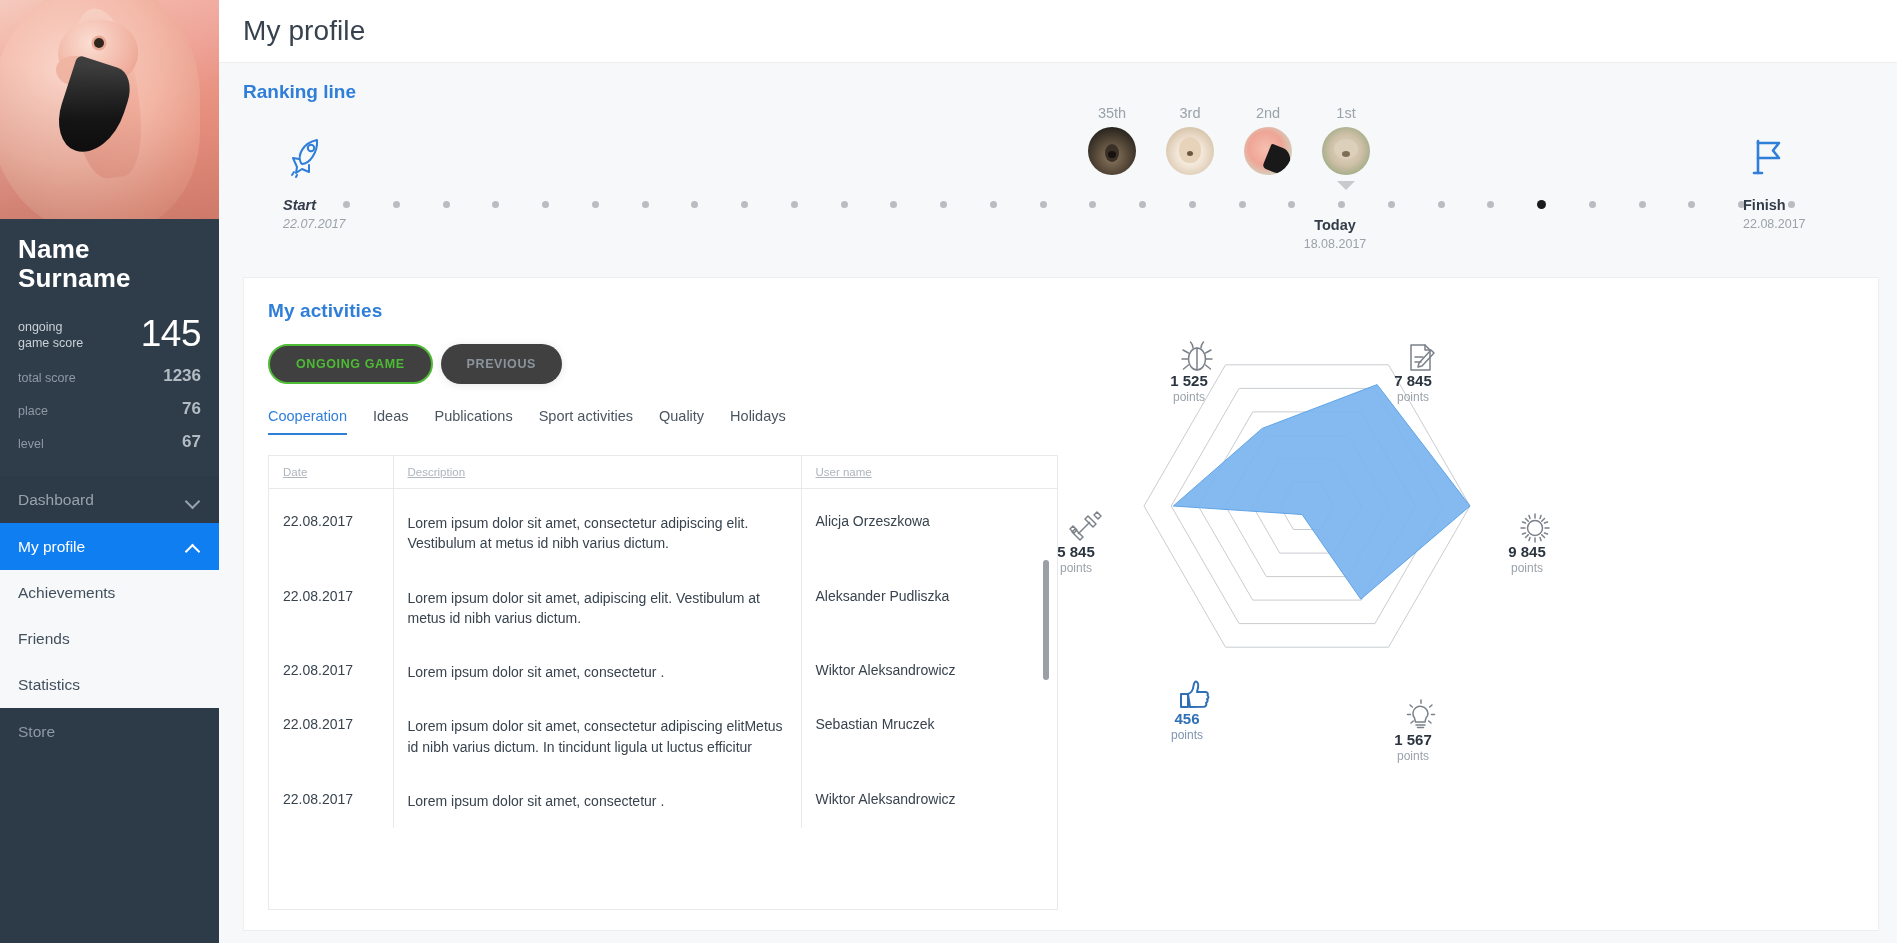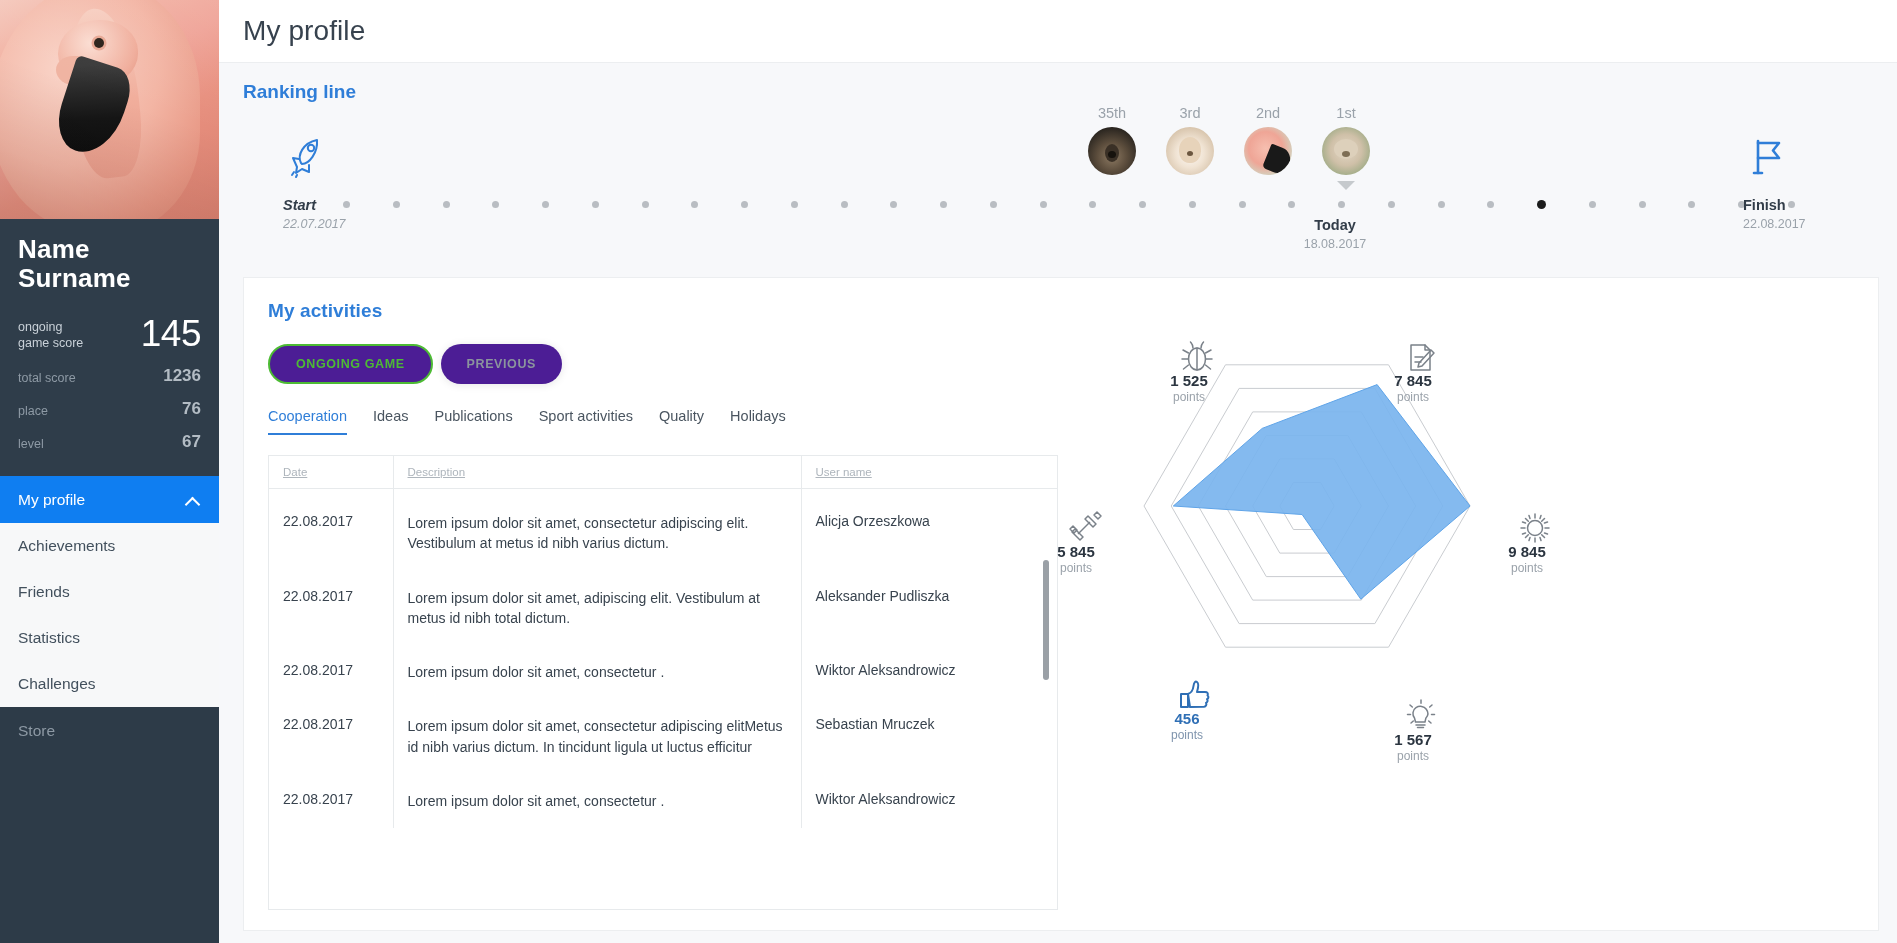--- a/index.html
+++ b/index.html
@@ -152,21 +152,21 @@
     position:relative; overflow:hidden;
   }
   .act-body { display:flex; gap:10px; flex:1; min-height:0; }
   .act-left { width:790px; flex:0 0 790px; display:flex; flex-direction:column; min-height:0; }
   .act-right { flex:1; position:relative; }
 
   .pills { display:flex; gap:0px; margin-top:22px; }
   .pill {
     height:40px; padding:0 26px; border-radius:22px; font-size:12.5px; font-weight:700;
     letter-spacing:.6px; display:flex; align-items:center; justify-content:center; cursor:pointer;
-    background:#4c1d95;
+    background:#404040;
   }
   .pill.ongoing { border:2px solid #4dbb34; color:#4dbb34; }
   .pill.previous { color:#8b949d; box-shadow:0 1px 8px rgba(0,0,0,.10); margin-left:8px; }
 
   .tabs { display:flex; gap:26px; margin-top:24px; border-bottom:0; }
   .tab { font-size:14.5px; color:#4a5560; padding-bottom:9px; cursor:pointer; }
   .tab.active { color:#2f7ed8; border-bottom:2px solid #2f7ed8; }
 
   .table-wrap { margin-top:20px; border:1px solid #e7eaec; flex:1; min-height:0; position:relative; overflow:hidden; background:#fff; }
   table { width:100%; border-collapse:collapse; table-layout:fixed; }
@@ -239,36 +239,37 @@
         <div class="stat-label">place</div>
         <div class="stat-value">76</div>
       </div>
       <div class="stat-row">
         <div class="stat-label">level</div>
         <div class="stat-value">67</div>
       </div>
     </div>
 
     <nav class="nav">
+      <div class="nav-item dashboard">
+        <span>Dashboard</span>
+        <span class="chev"></span>
+      </div>
       <div class="nav-item active">
         <span>My profile</span>
         <span class="chev up"></span>
       </div>
       <div class="sub-nav">
         <div class="sub-item">
           <span>Achievements</span>
         </div>
         <div class="sub-item">
           <span>Friends</span>
         </div>
         <div class="sub-item">
           <span>Statistics</span>
-        </div>
-        <div class="sub-item">
-          <span>Challenges</span>
         </div>
       </div>
       <div class="nav-item store">
         <span>Store</span>
       </div>
     </nav>
   </aside>
 
   <div class="main">
 
@@ -397,21 +398,21 @@
                 </tr>
               </thead>
               <tbody>
                   <tr>
                     <td class="c-date">22.08.2017</td>
                     <td class="c-desc">Lorem ipsum dolor sit amet, consectetur adipiscing elit. Vestibulum at metus id nibh varius dictum.</td>
                     <td class="c-user">Alicja Orzeszkowa</td>
                   </tr>
                   <tr>
                     <td class="c-date">22.08.2017</td>
-                    <td class="c-desc">Lorem ipsum dolor sit amet, adipiscing elit. Vestibulum at metus id nibh total dictum.</td>
+                    <td class="c-desc">Lorem ipsum dolor sit amet, adipiscing elit. Vestibulum at metus id nibh varius dictum.</td>
                     <td class="c-user">Aleksander Pudliszka</td>
                   </tr>
                   <tr>
                     <td class="c-date">22.08.2017</td>
                     <td class="c-desc">Lorem ipsum dolor sit amet, consectetur .</td>
                     <td class="c-user">Wiktor Aleksandrowicz</td>
                   </tr>
                   <tr>
                     <td class="c-date">22.08.2017</td>
                     <td class="c-desc">Lorem ipsum dolor sit amet, consectetur adipiscing elitMetus id nibh varius dictum. In tincidunt ligula ut luctus efficitur</td>

